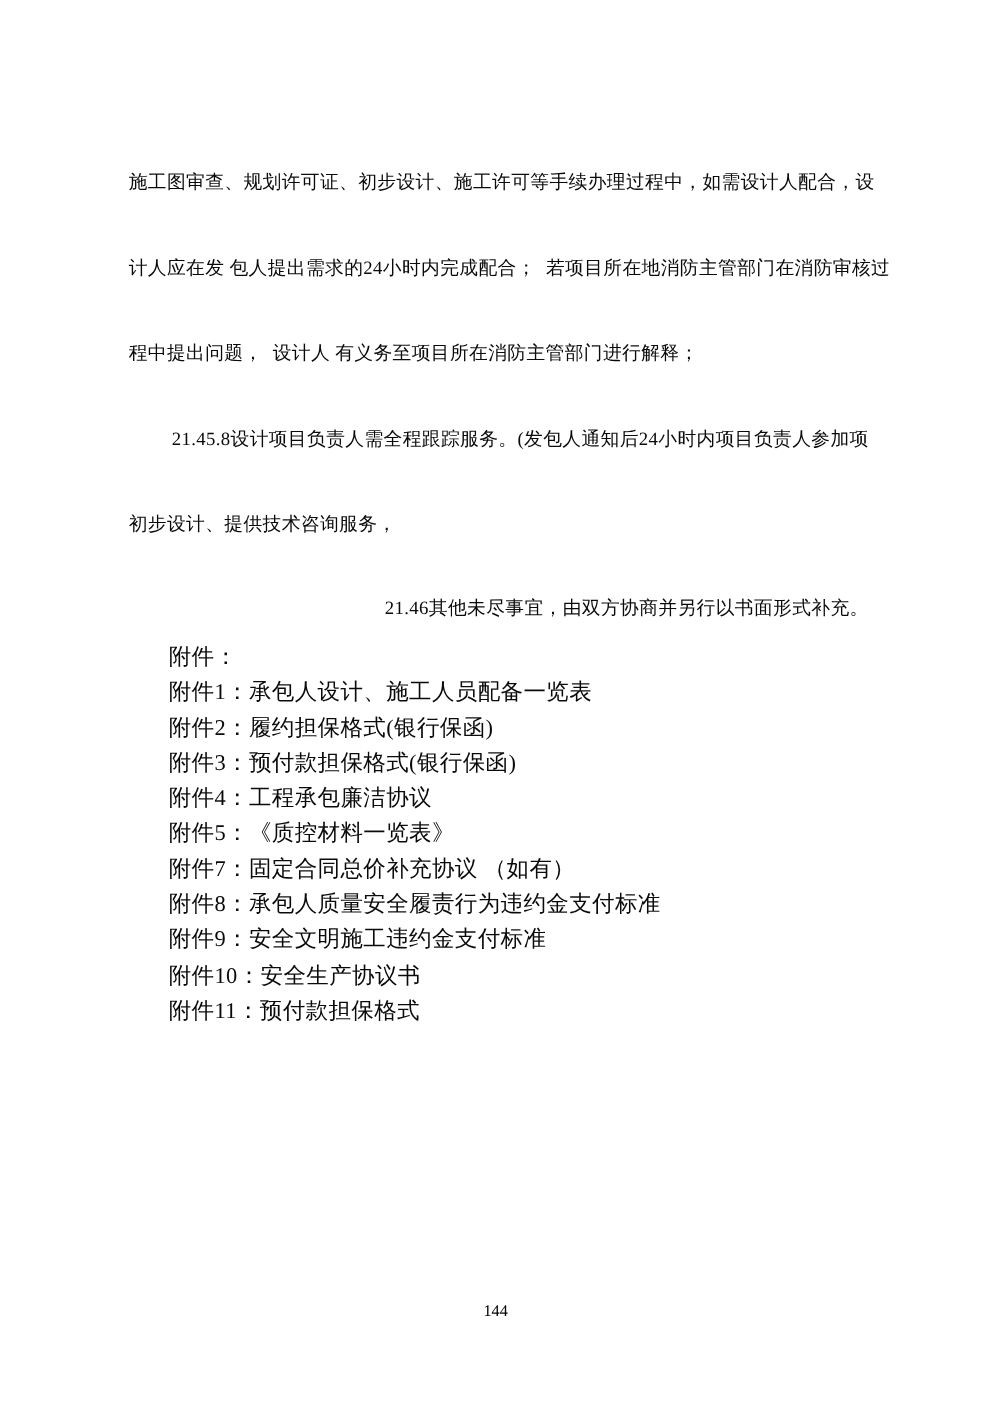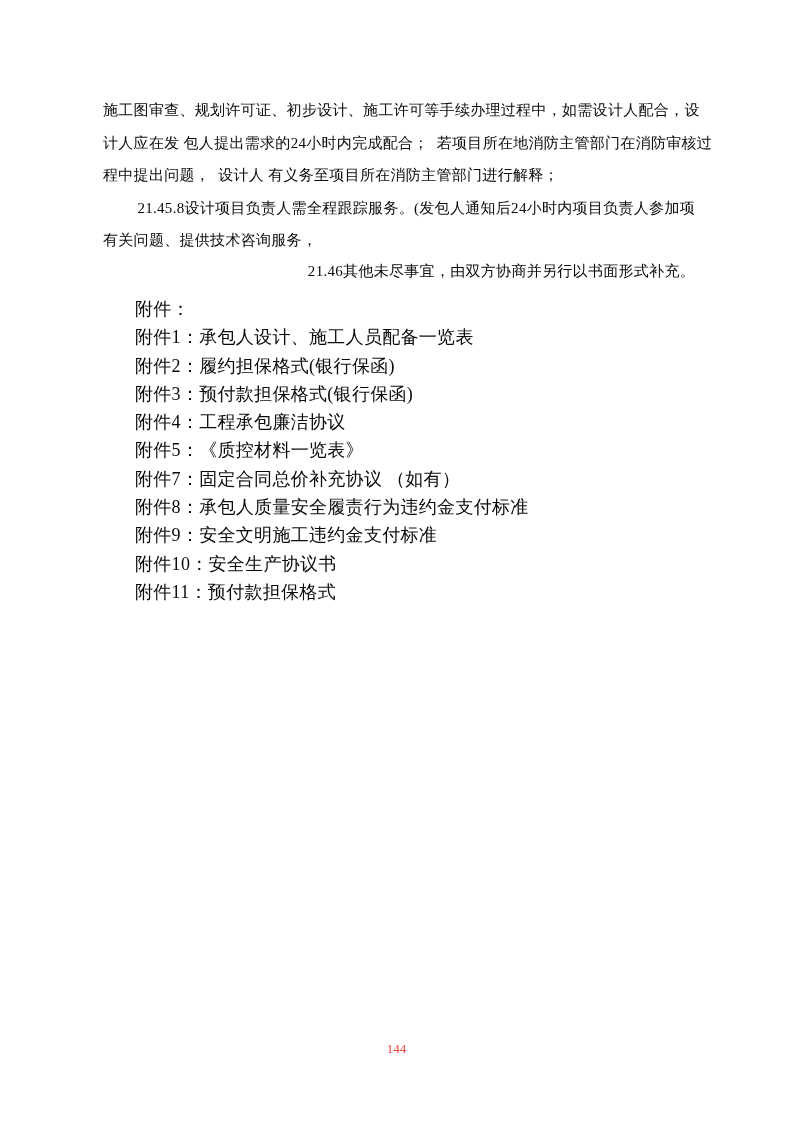--- a/index.html
+++ b/index.html
@@ -20,20 +20,21 @@
     position: absolute;
     left: 103px;
     top: 94px;
     width: 592px;
   }
   .bline {
     font-size: 15px;
     line-height: 32.6px;
     white-space: pre;
     letter-spacing: 0.3px;
+    margin-top: 36px;
   }
   .bline.tight {
     line-height: 29px;
   }
   .bline.ind {
     padding-left: 20px;
     text-align: right;
   }
   .attachments {
     margin-top: 9px;
@@ -45,37 +46,37 @@
     white-space: pre;
     letter-spacing: 0.3px;
   }
   .pagenum {
     position: absolute;
     top: 1041px;
     left: 0;
     width: 793px;
     text-align: center;
     font-size: 13px;
-    color: #ef4444;
+    color: #000000;
     font-family: "Liberation Serif", "DejaVu Serif", serif;
   }
 </style>
 </head>
 <body>
 
 <div class="page">
 
   <div class="content">
 
     <div class="body-text">
       <div class="bline">施工图审查、规划许可证、初步设计、施工许可等手续办理过程中，如需设计人配合，设</div>
       <div class="bline">计人应在发 包人提出需求的24小时内完成配合；  若项目所在地消防主管部门在消防审核过</div>
       <div class="bline">程中提出问题，  设计人 有义务至项目所在消防主管部门进行解释；</div>
       <div class="bline ind">21.45.8设计项目负责人需全程跟踪服务。(发包人通知后24小时内项目负责人参加项</div>
-      <div class="bline">有关问题、提供技术咨询服务，</div>
+      <div class="bline">初步设计、提供技术咨询服务，</div>
       <div class="bline tight ind">21.46其他未尽事宜，由双方协商并另行以书面形式补充。</div>
     </div>
 
     <div class="attachments">
       <div class="aline">附件：</div>
       <div class="aline">附件1：承包人设计、施工人员配备一览表</div>
       <div class="aline">附件2：履约担保格式(银行保函)</div>
       <div class="aline">附件3：预付款担保格式(银行保函)</div>
       <div class="aline">附件4：工程承包廉洁协议</div>
       <div class="aline">附件5：《质控材料一览表》</div>

